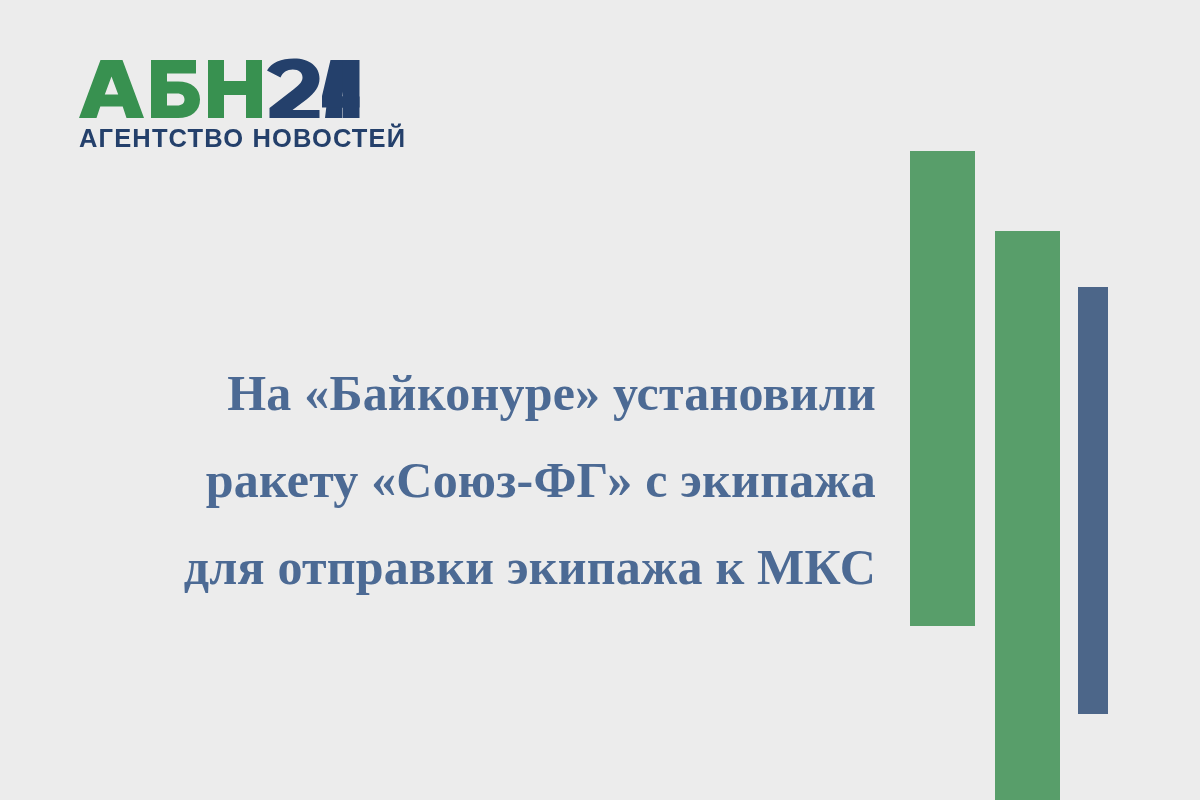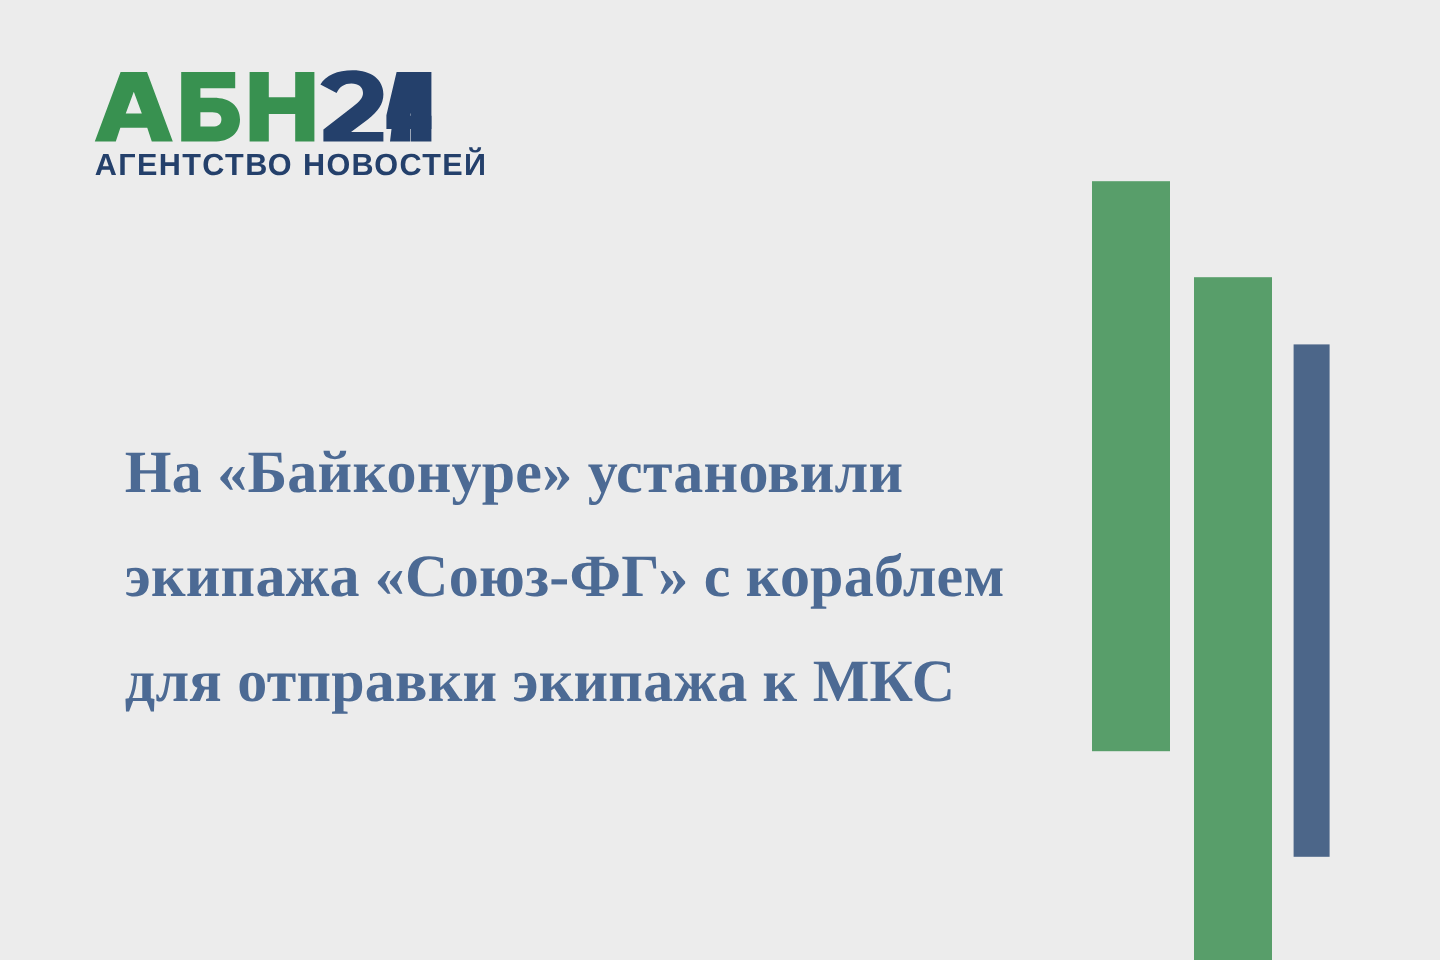--- a/index.html
+++ b/index.html
@@ -13,20 +13,21 @@
     font-family: "Liberation Sans", sans-serif;
     overflow: hidden;
   }
 
   .canvas {
     position: relative;
     width: 1108px;
     height: 800px;
     background: #ececec;
     overflow: hidden;
+    text-align: right;
   }
 
   
   .bars {
     position: absolute;
     left: 0;
     top: 0;
     width: 1200px;
     height: 800px;
     pointer-events: none;
@@ -116,17 +117,17 @@
                               M264 38.5 L264 19 L261.5 38.5 Z"></path>
       <path fill="#24406b" d="M252.5 2 L271.5 2 L271.5 17.5 L262.5 38.5 L281.5 38.5 L281.5 49.5 L244 49.5 L244 38 Z"></path>
       <path fill="#24406b" d="M264.5 2 L281.5 2 L281.5 60 L264.5 60 Z"></path>
     </svg>
 
     <div class="logo-tagline">АГЕНТСТВО НОВОСТЕЙ</div>
   </div>
 
   <div class="headline">
     <span class="headline-line">На «Байконуре» установили</span>
-    <span class="headline-line">экипажа «Союз-ФГ» с кораблем</span>
+    <span class="headline-line">ракету «Союз-ФГ» с экипажа</span>
     <span class="headline-line">для отправки экипажа к МКС</span>
   </div>
 
 </div>
 
 </body></html>

